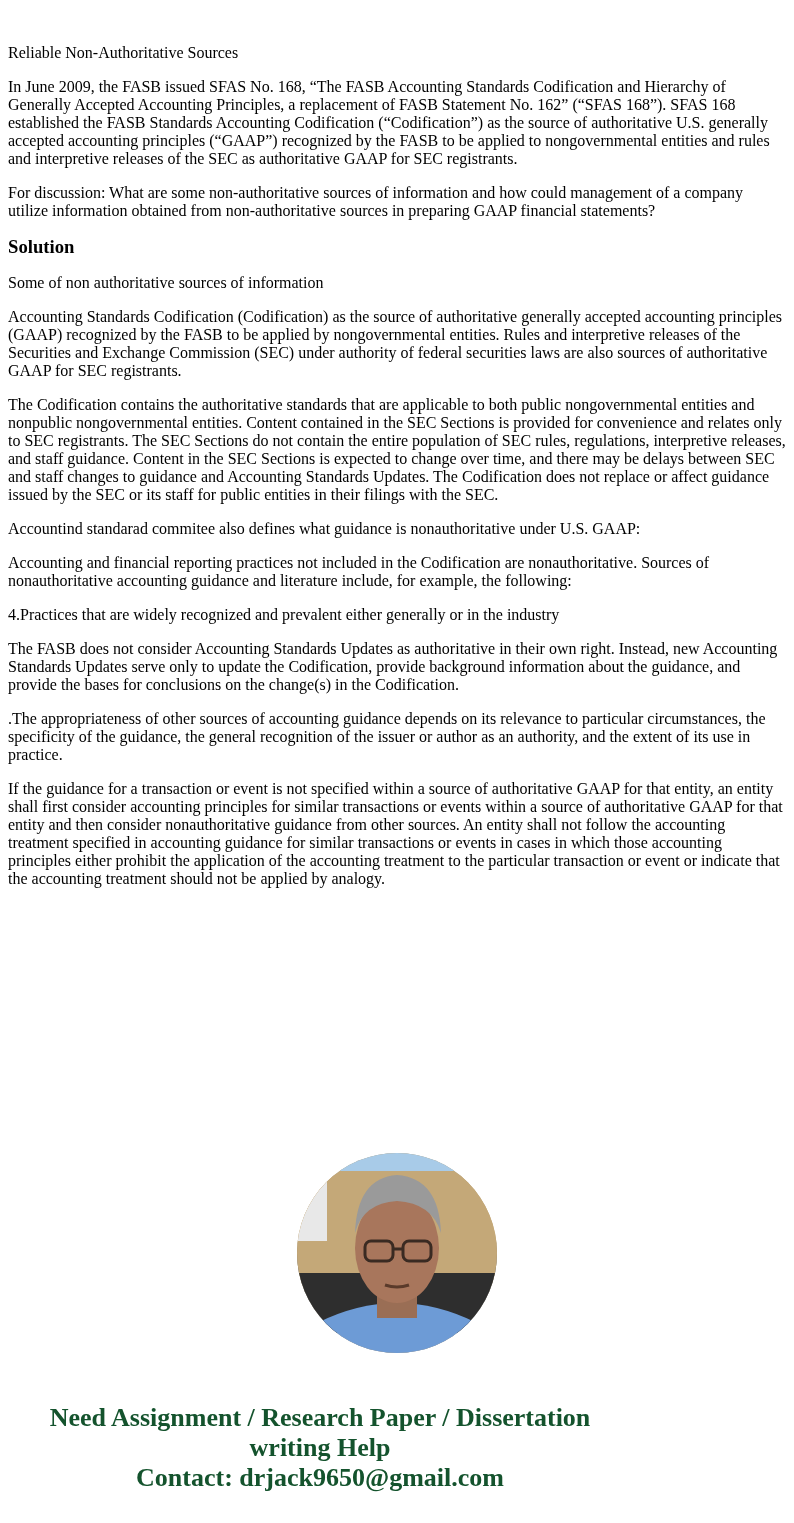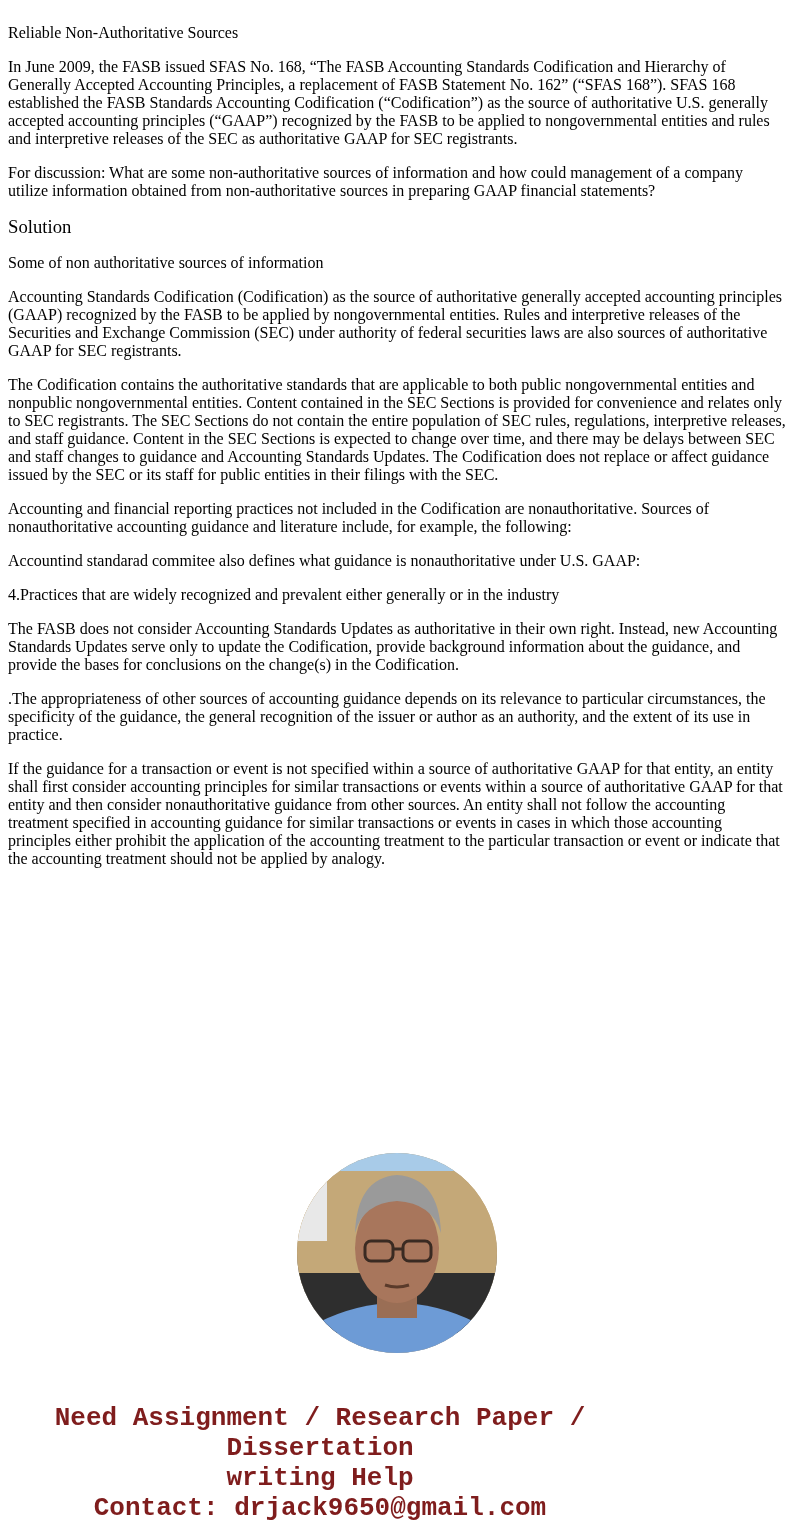--- a/index.html
+++ b/index.html
@@ -6,61 +6,61 @@
     body {
       width: 794px;
       height: 1523px;
       position: relative;
       font-family: "Liberation Serif", serif;
       font-size: 16px;
       line-height: 18px;
       color: #000;
       overflow: hidden;
     }
-    .content { padding: 24px 8px 0 8px; }
+    .content { padding: 24px 8px 0 8px; margin-top: 20px; }
     p { margin: 0 0 16px 0; }
-    h3 { font-size: 18.7px; line-height: 22px; margin: 0 0 16px 0; font-weight: normal; }
+    h3 { font-size: 18.7px; line-height: 22px; margin: 0 0 16px 0; font-weight: bold; }
     h4 { font-size: 16px; line-height: 18px; margin: 0 0 16px 0; font-weight: normal; }
     .avatar {
       position: absolute;
       left: 297px; top: 1153px;
       width: 200px; height: 200px;
       border-radius: 50%;
       overflow: hidden;
       background: linear-gradient(#9fc4e6 0%, #9fc4e6 8%, #b39a6e 12%, #c8ad7e 40%, #3a3a3a 62%, #6f9ad4 70%, #5d8bcf 100%);
     }
     .avatar svg { width: 200px; height: 200px; display: block; }
     .promo {
       position: absolute;
       left: 0; top: 1403px;
       width: 640px;
       text-align: center;
-      font-family: Liberation Mono, monospace;
+      font-family: Liberation Serif, serif;
       font-weight: bold;
       font-size: 26px;
       line-height: 30px;
-      color: #7f1d1d;
+      color: #14532d;
     }
     .promo div { display: block; }
   </style>
 </head>
 <body>
 
 <div class="content">
   <p>Reliable Non-Authoritative Sources</p>
   <p>In June 2009, the FASB issued SFAS No. 168, “The FASB Accounting Standards Codification and Hierarchy of Generally Accepted Accounting Principles, a replacement of FASB Statement No. 162” (“SFAS 168”). SFAS 168 established the FASB Standards Accounting Codification (“Codification”) as the source of authoritative U.S. generally accepted accounting principles (“GAAP”) recognized by the FASB to be applied to nongovernmental entities and rules and interpretive releases of the SEC as authoritative GAAP for SEC registrants.</p>
   <p>For discussion: What are some non-authoritative sources of information and how could management of a company utilize information obtained from non-authoritative sources in preparing GAAP financial statements?</p>
 
   <h3>Solution</h3>
   <h4>Some of non authoritative sources of information</h4>
 
   <p>Accounting Standards Codification (Codification) as the source of authoritative generally accepted accounting principles (GAAP) recognized by the FASB to be applied by nongovernmental entities. Rules and interpretive releases of the Securities and Exchange Commission (SEC) under authority of federal securities laws are also sources of authoritative GAAP for SEC registrants.</p>
   <p>The Codification contains the authoritative standards that are applicable to both public nongovernmental entities and nonpublic nongovernmental entities. Content contained in the SEC Sections is provided for convenience and relates only to SEC registrants. The SEC Sections do not contain the entire population of SEC rules, regulations, interpretive releases, and staff guidance. Content in the SEC Sections is expected to change over time, and there may be delays between SEC and staff changes to guidance and Accounting Standards Updates. The Codification does not replace or affect guidance issued by the SEC or its staff for public entities in their filings with the SEC.</p>
+  <p>Accountind standarad commitee also defines what guidance is nonauthoritative under U.S. GAAP:</p>
   <p>Accounting and financial reporting practices not included in the Codification are nonauthoritative. Sources of nonauthoritative accounting guidance and literature include, for example, the following:</p>
-  <p>Accountind standarad commitee also defines what guidance is nonauthoritative under U.S. GAAP:</p>
   <p>4.Practices that are widely recognized and prevalent either generally or in the industry</p>
   <p>The FASB does not consider Accounting Standards Updates as authoritative in their own right. Instead, new Accounting Standards Updates serve only to update the Codification, provide background information about the guidance, and provide the bases for conclusions on the change(s) in the Codification.</p>
   <p>.The appropriateness of other sources of accounting guidance depends on its relevance to particular circumstances, the specificity of the guidance, the general recognition of the issuer or author as an authority, and the extent of its use in practice.</p>
   <p>If the guidance for a transaction or event is not specified within a source of authoritative GAAP for that entity, an entity shall first consider accounting principles for similar transactions or events within a source of authoritative GAAP for that entity and then consider nonauthoritative guidance from other sources. An entity shall not follow the accounting treatment specified in accounting guidance for similar transactions or events in cases in which those accounting principles either prohibit the application of the accounting treatment to the particular transaction or event or indicate that the accounting treatment should not be applied by analogy.</p>
 </div>
 
 <div class="avatar">
   <svg viewBox="0 0 200 200">
     <rect x="0" y="0" width="200" height="200" fill="#c4a878"></rect>
     <rect x="0" y="0" width="200" height="18" fill="#a8cbe8"></rect>

